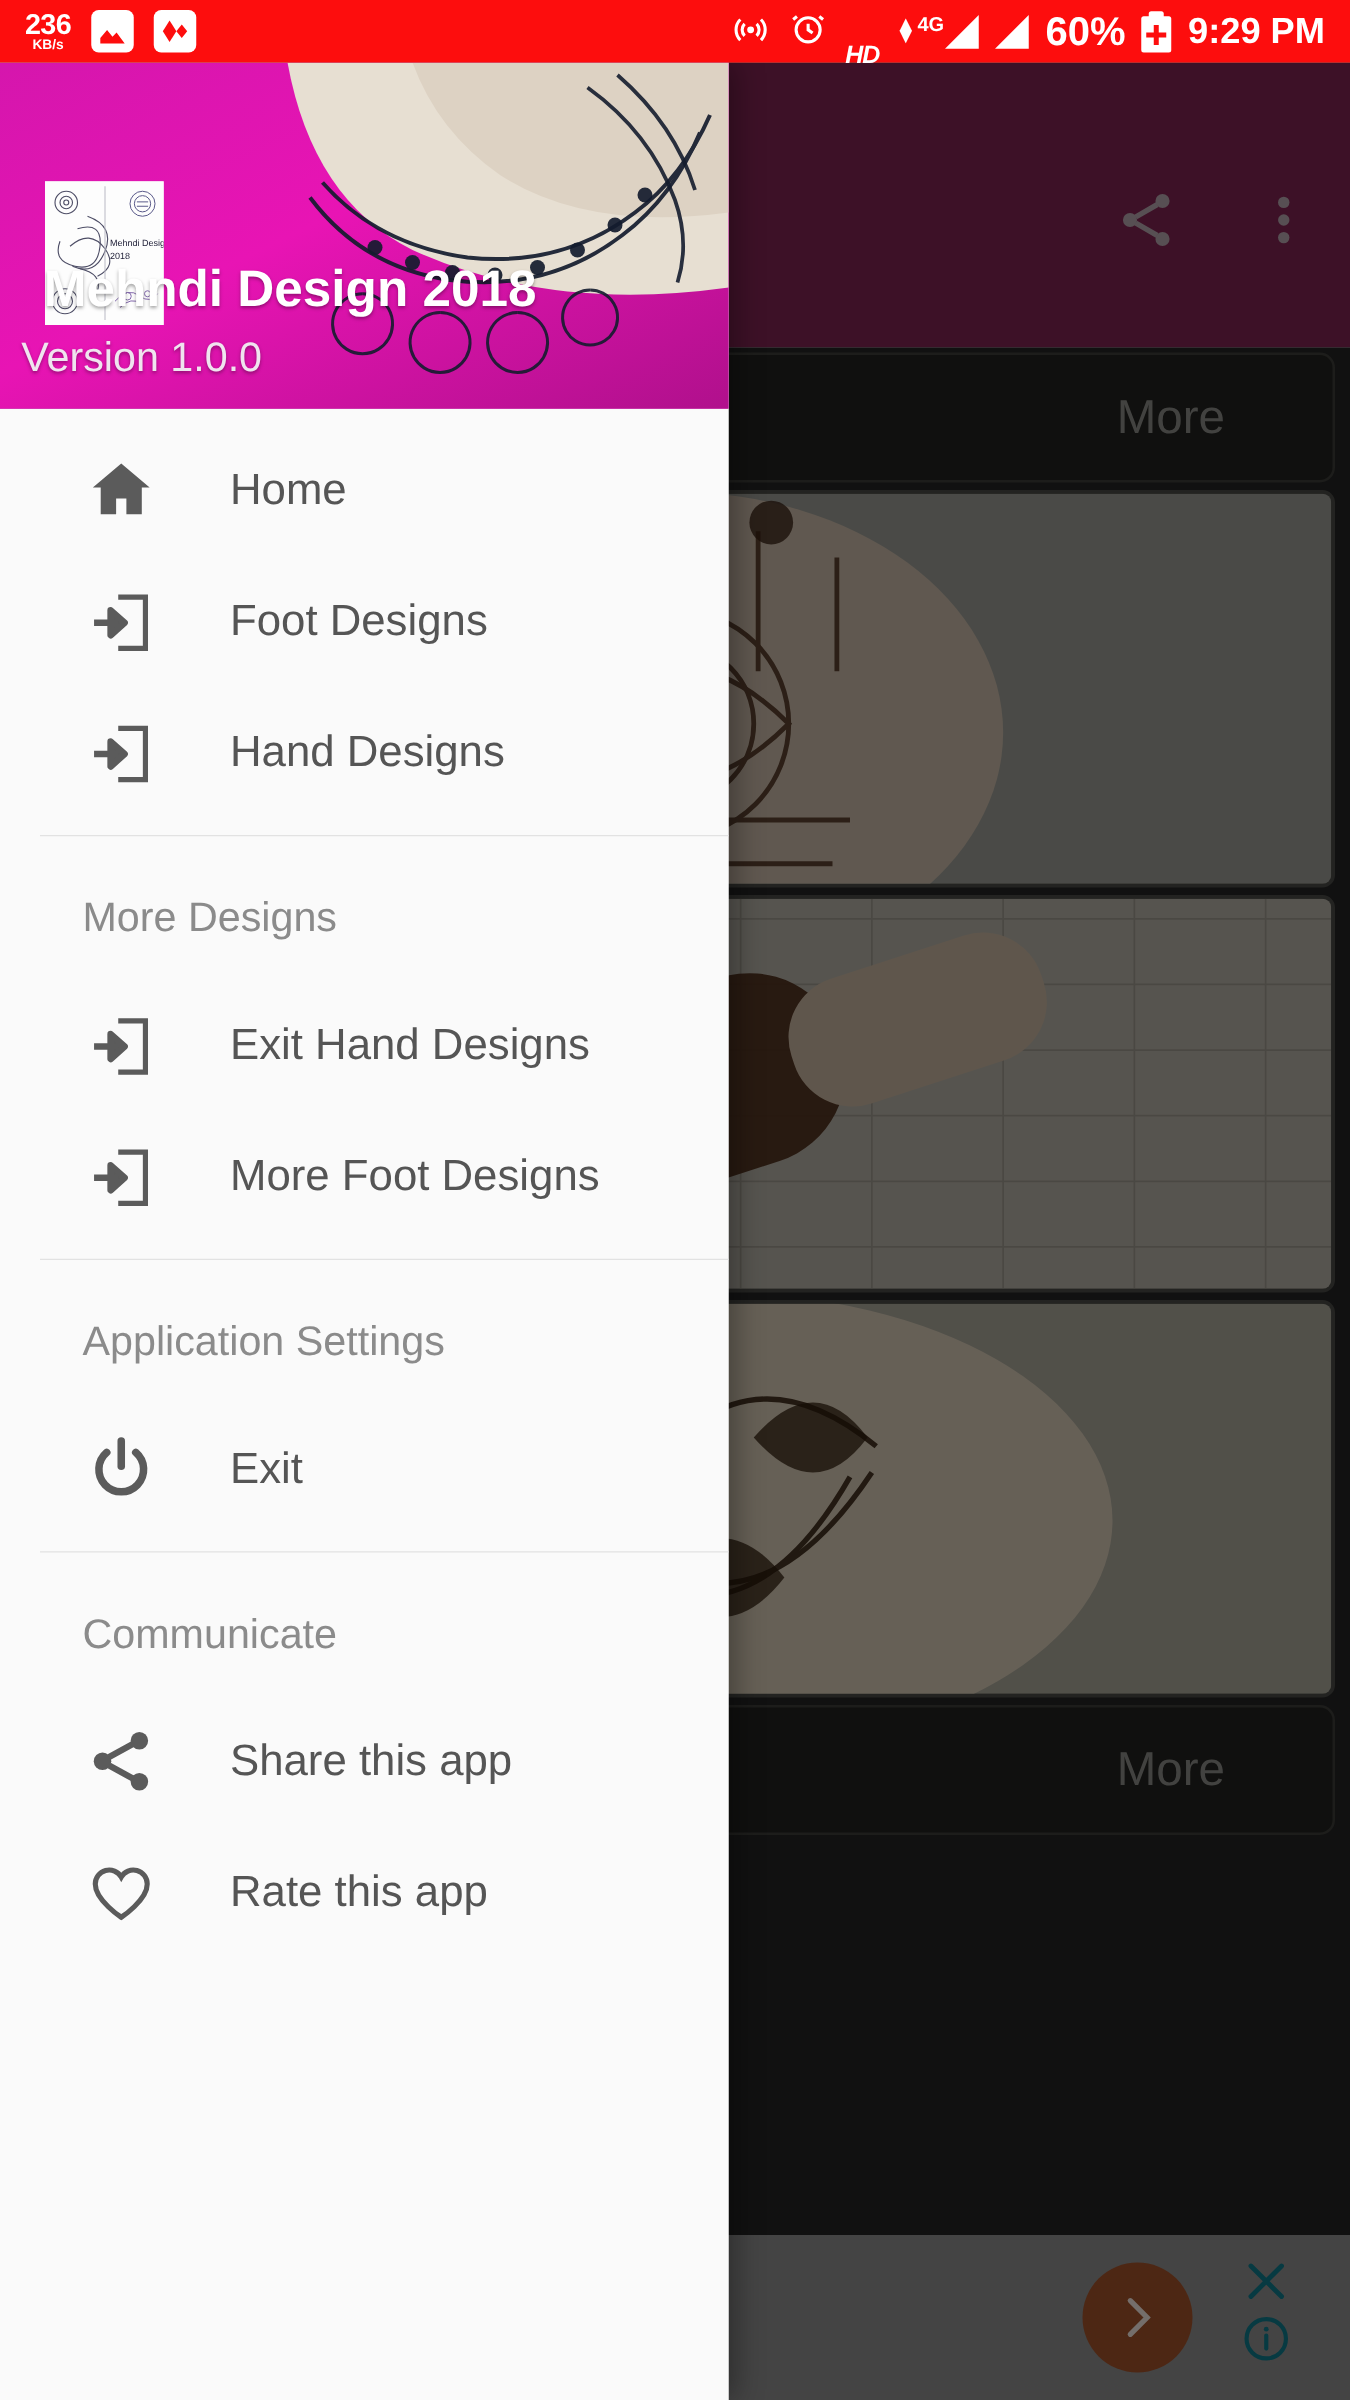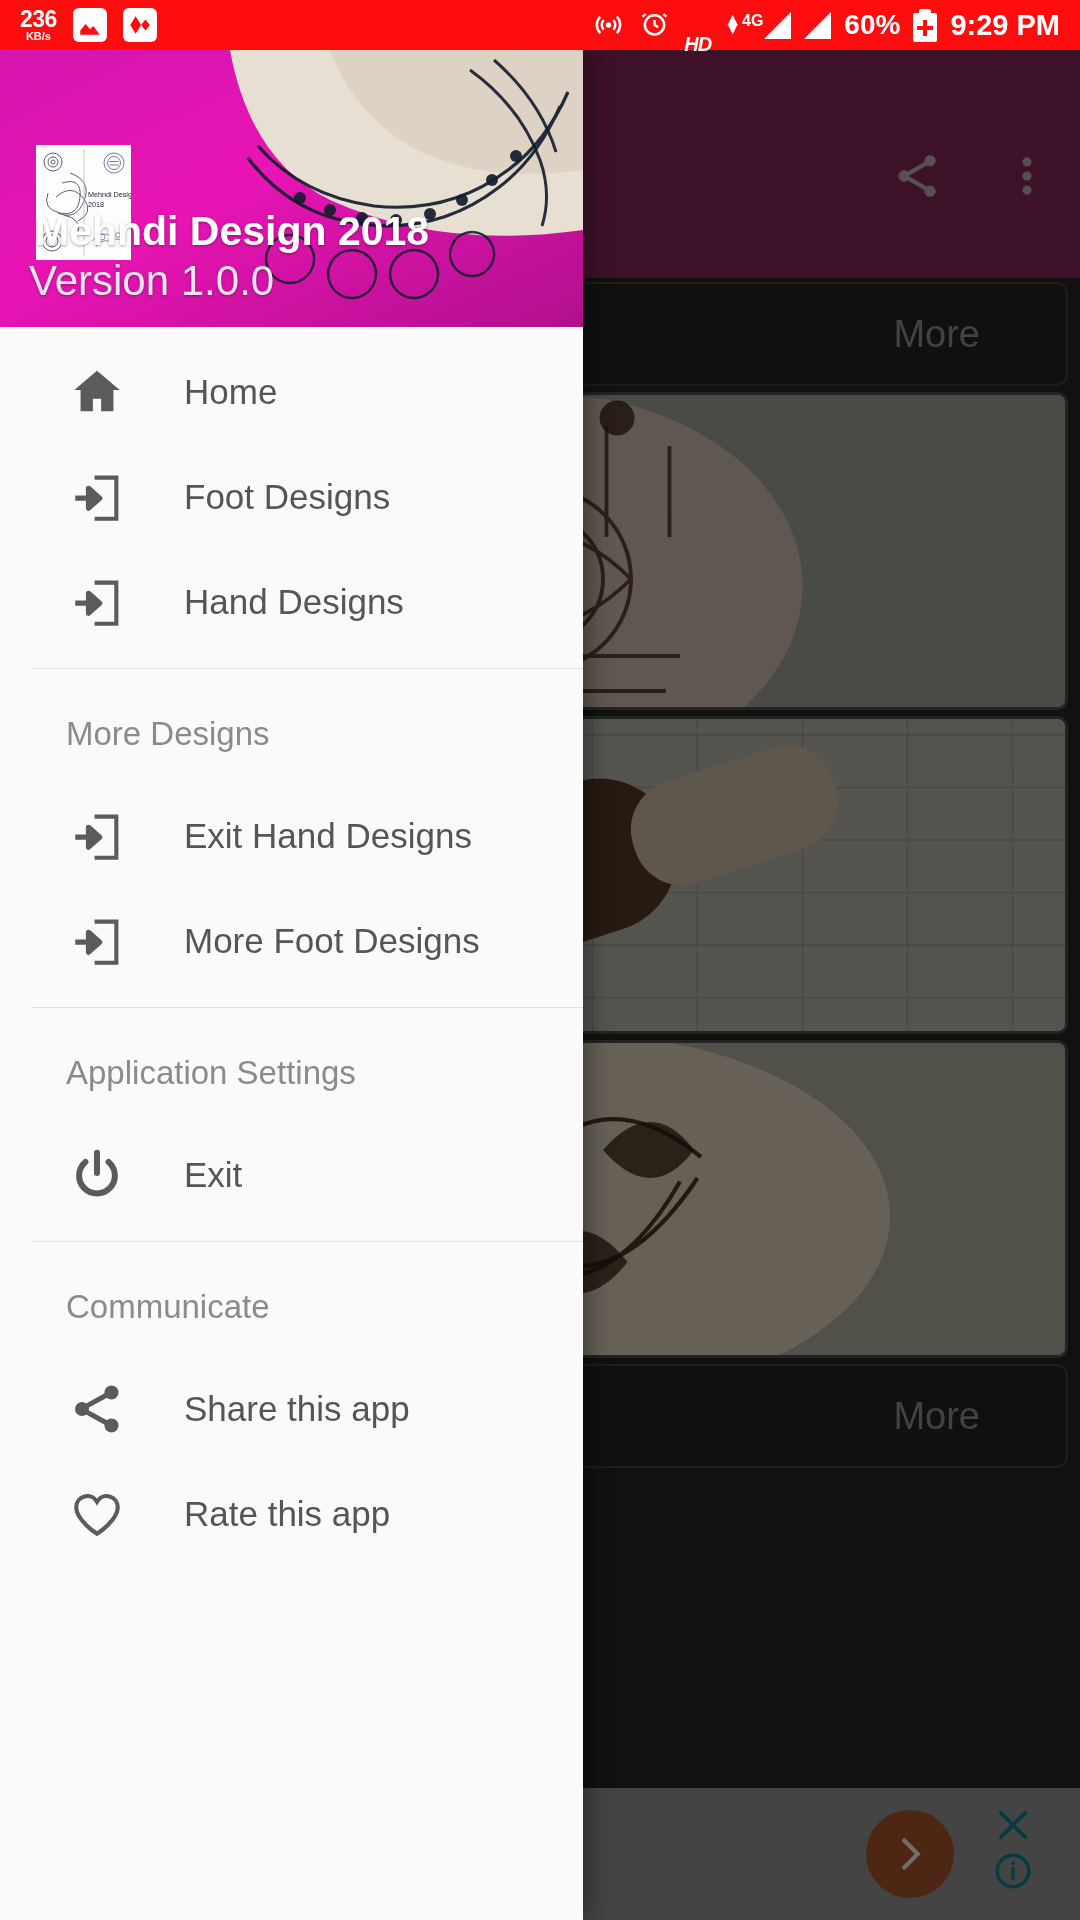--- a/index.html
+++ b/index.html
@@ -24,21 +24,21 @@
   .sb-appicon{ width:34px; height:34px; background:#fff; border-radius:6px;
                display:flex; align-items:center; justify-content:center;}
   .sb-right{ margin-left:auto; display:flex; align-items:center; gap:13px; }
   .sb-hd{ font-size:20px; font-weight:bold; font-style:italic; letter-spacing:-1px;margin-top:39px;}
   .sb-4g-grp{ display:flex; align-items:flex-start; gap:1px; }
   .sb-arrows{ display:flex; flex-direction:column; align-items:center; justify-content:center;
               line-height:0.55; font-size:17px; margin-top:3px;}
   .sb-4g{ font-size:16px; font-weight:bold; }
   .sb-tri{ width:0;height:0; border-style:solid; border-width:0 0 27px 27px;
            border-color:transparent transparent #fff transparent; }
-  .sb-pct{ font-size:28px; font-weight:600; }
+  .sb-pct{ font-size:32px; font-weight:600; }
   .sb-batt{ position:relative; width:24px; height:33px; }
   .sb-batt .body{ position:absolute; bottom:0; left:0; width:24px; height:29px;
                   background:#fff; border-radius:2px;}
   .sb-batt .cap{ position:absolute; top:0; left:6px; width:12px; height:6px; background:#fff;
                  border-radius:2px 2px 0 0;}
   .sb-batt .plus-h{ position:absolute; left:4px; top:17px; width:16px; height:4px; background:#fd0d0d;}
   .sb-batt .plus-v{ position:absolute; left:10px; top:11px; width:4px; height:16px; background:#fd0d0d;}
   .sb-time{ font-size:29px; font-weight:600; }
 
   
@@ -105,21 +105,21 @@
   .dh-bg{ position:absolute; inset:0; }
   .dh-icon{
     position:absolute; left:36px; top:95px; width:95px; height:115px;
     background:#fdfdfd; overflow:hidden;
   }
   .dh-title{
     position:absolute; left:35px; bottom:72px; font-size:41px; color:#fff; font-weight:700;
     text-shadow:0 1px 3px rgba(0,0,0,0.35);
   }
   .dh-sub{
-    position:absolute; left:29px; bottom:22px; font-size:42px; color:#f0e4ef; font-weight:400;
+    position:absolute; left:17px; bottom:22px; font-size:33px; color:#f0e4ef; font-weight:400;
     text-shadow:0 1px 3px rgba(0,0,0,0.35);
   }
 
   .dlist{ padding-top:12px;padding-left:32px; }
   .drow{
     display:flex; align-items:center; height:105px; padding-left:34px;
   }
   .drow .ic{ width:62px; height:62px; display:flex; align-items:center; justify-content:center; flex:0 0 62px;}
   .drow .lb{ margin-left:56px; font-size:35px; color:#555555; }
   .dsep{ height:1px; background:#e2e2e2; margin:14px 0 0 0; }

